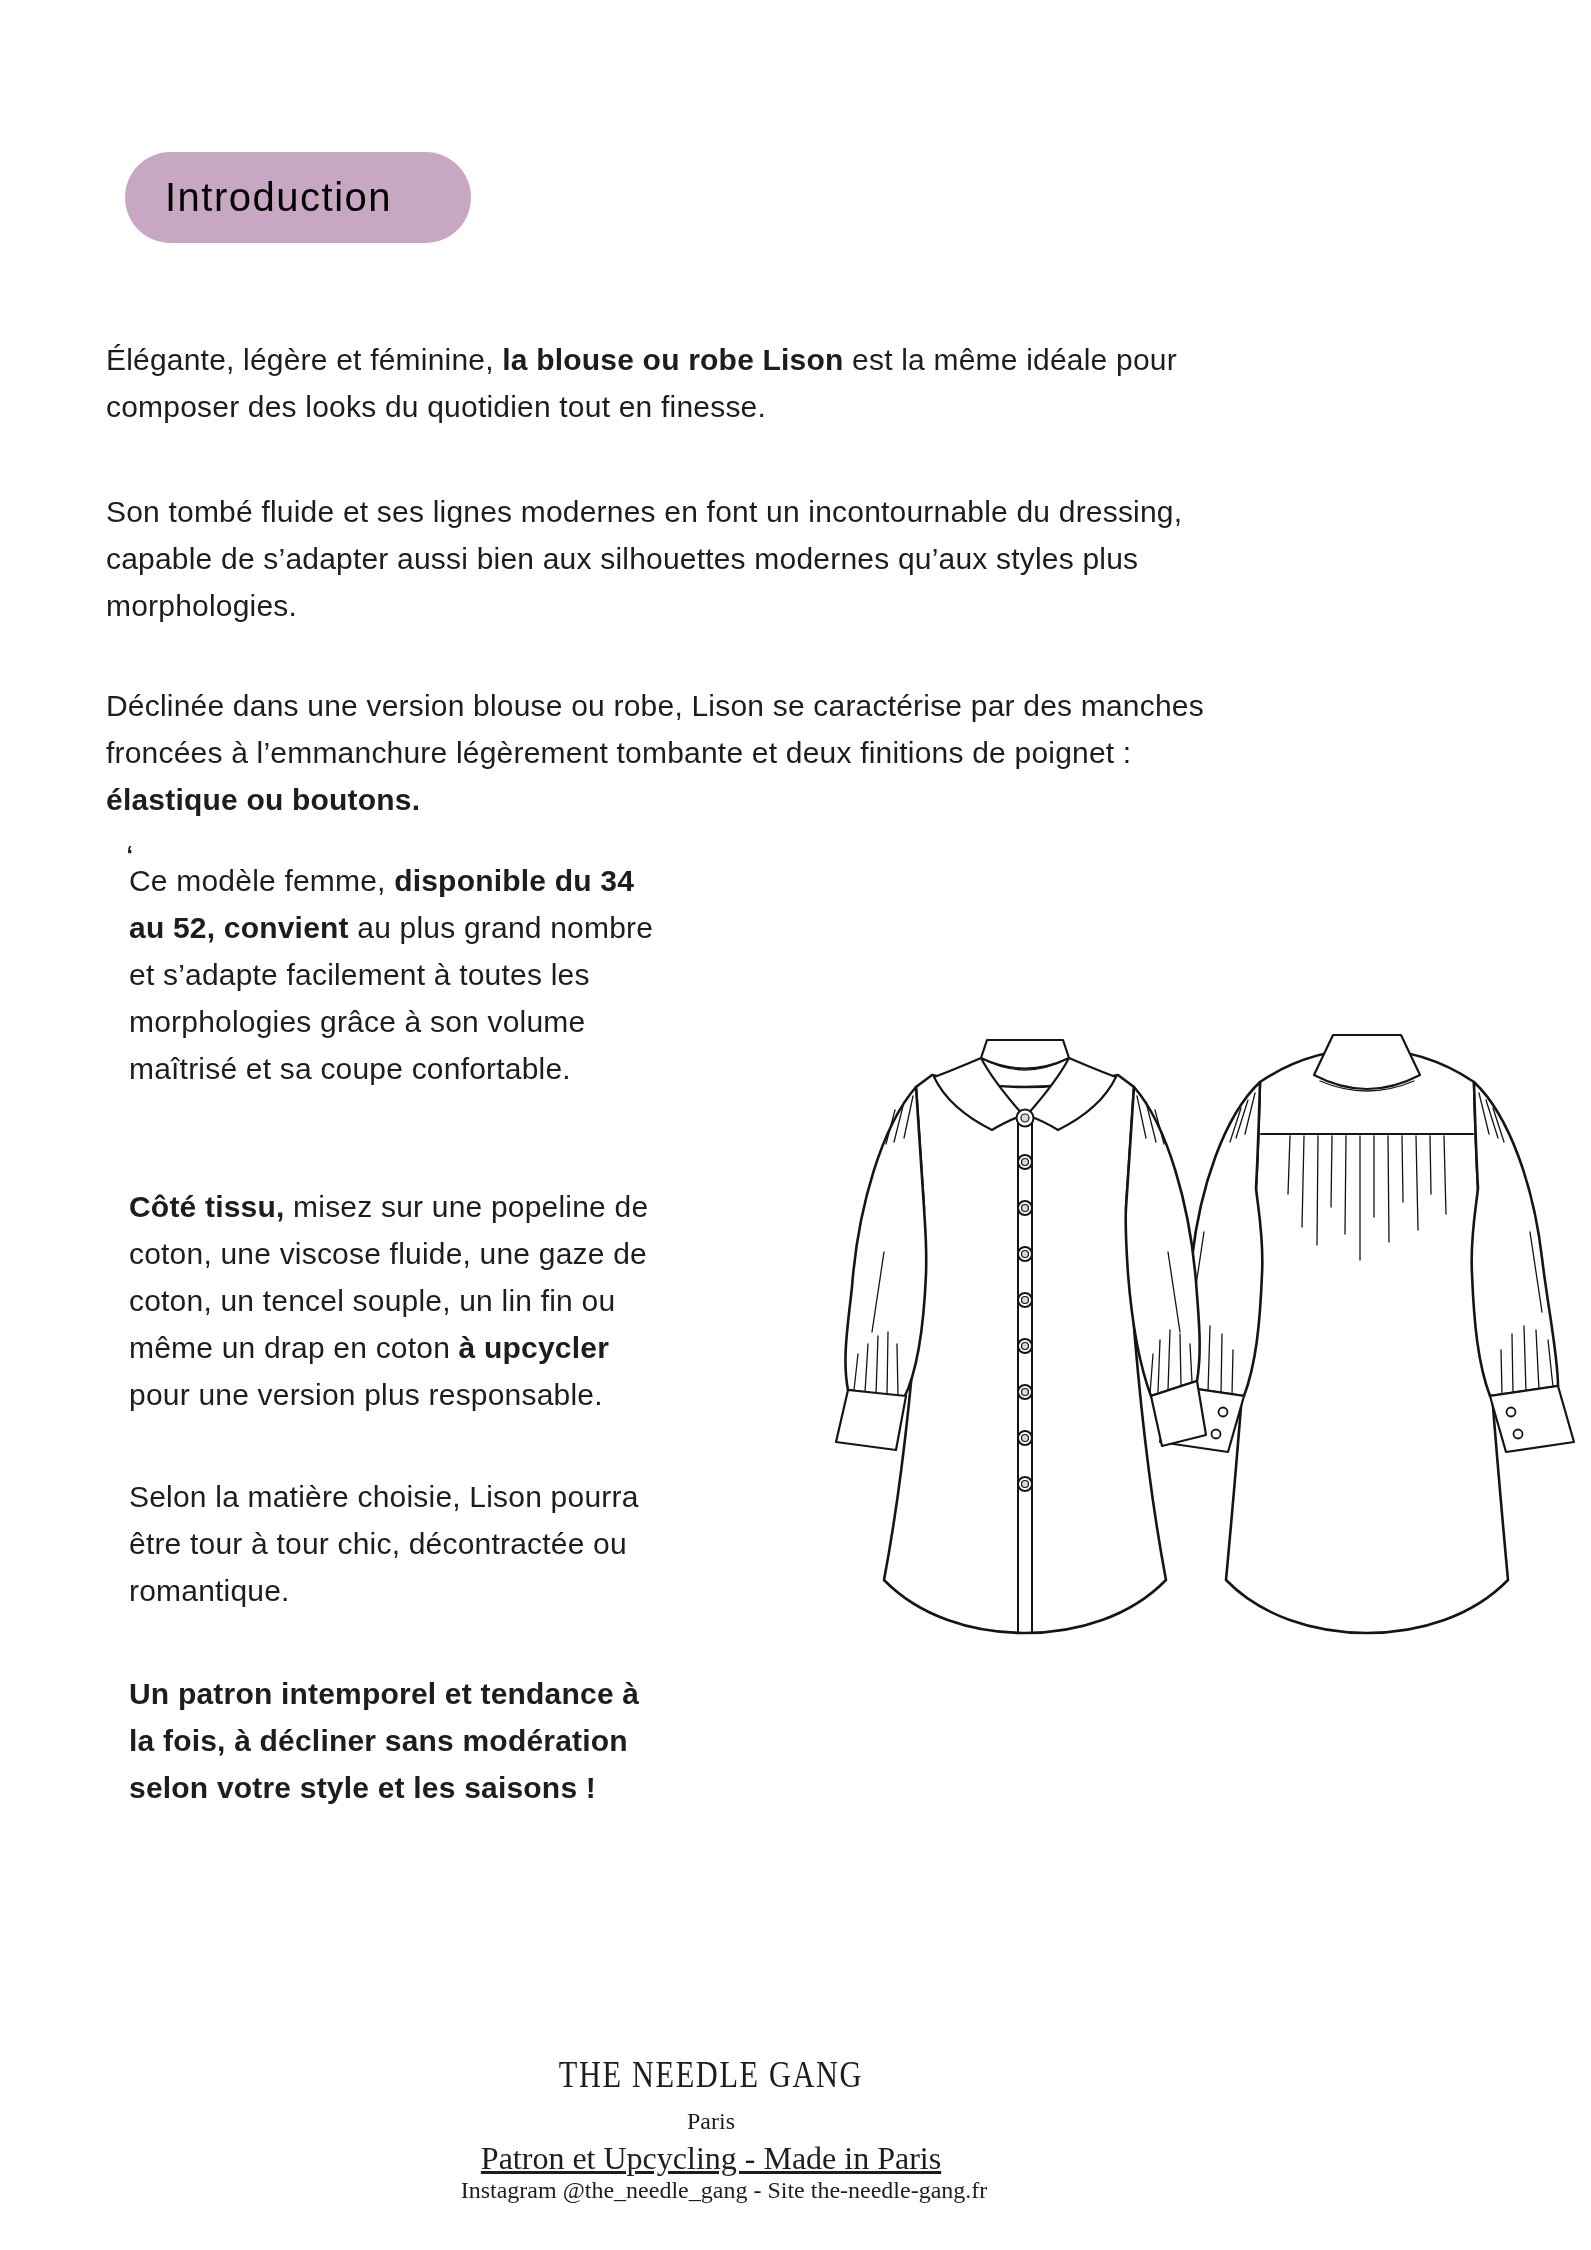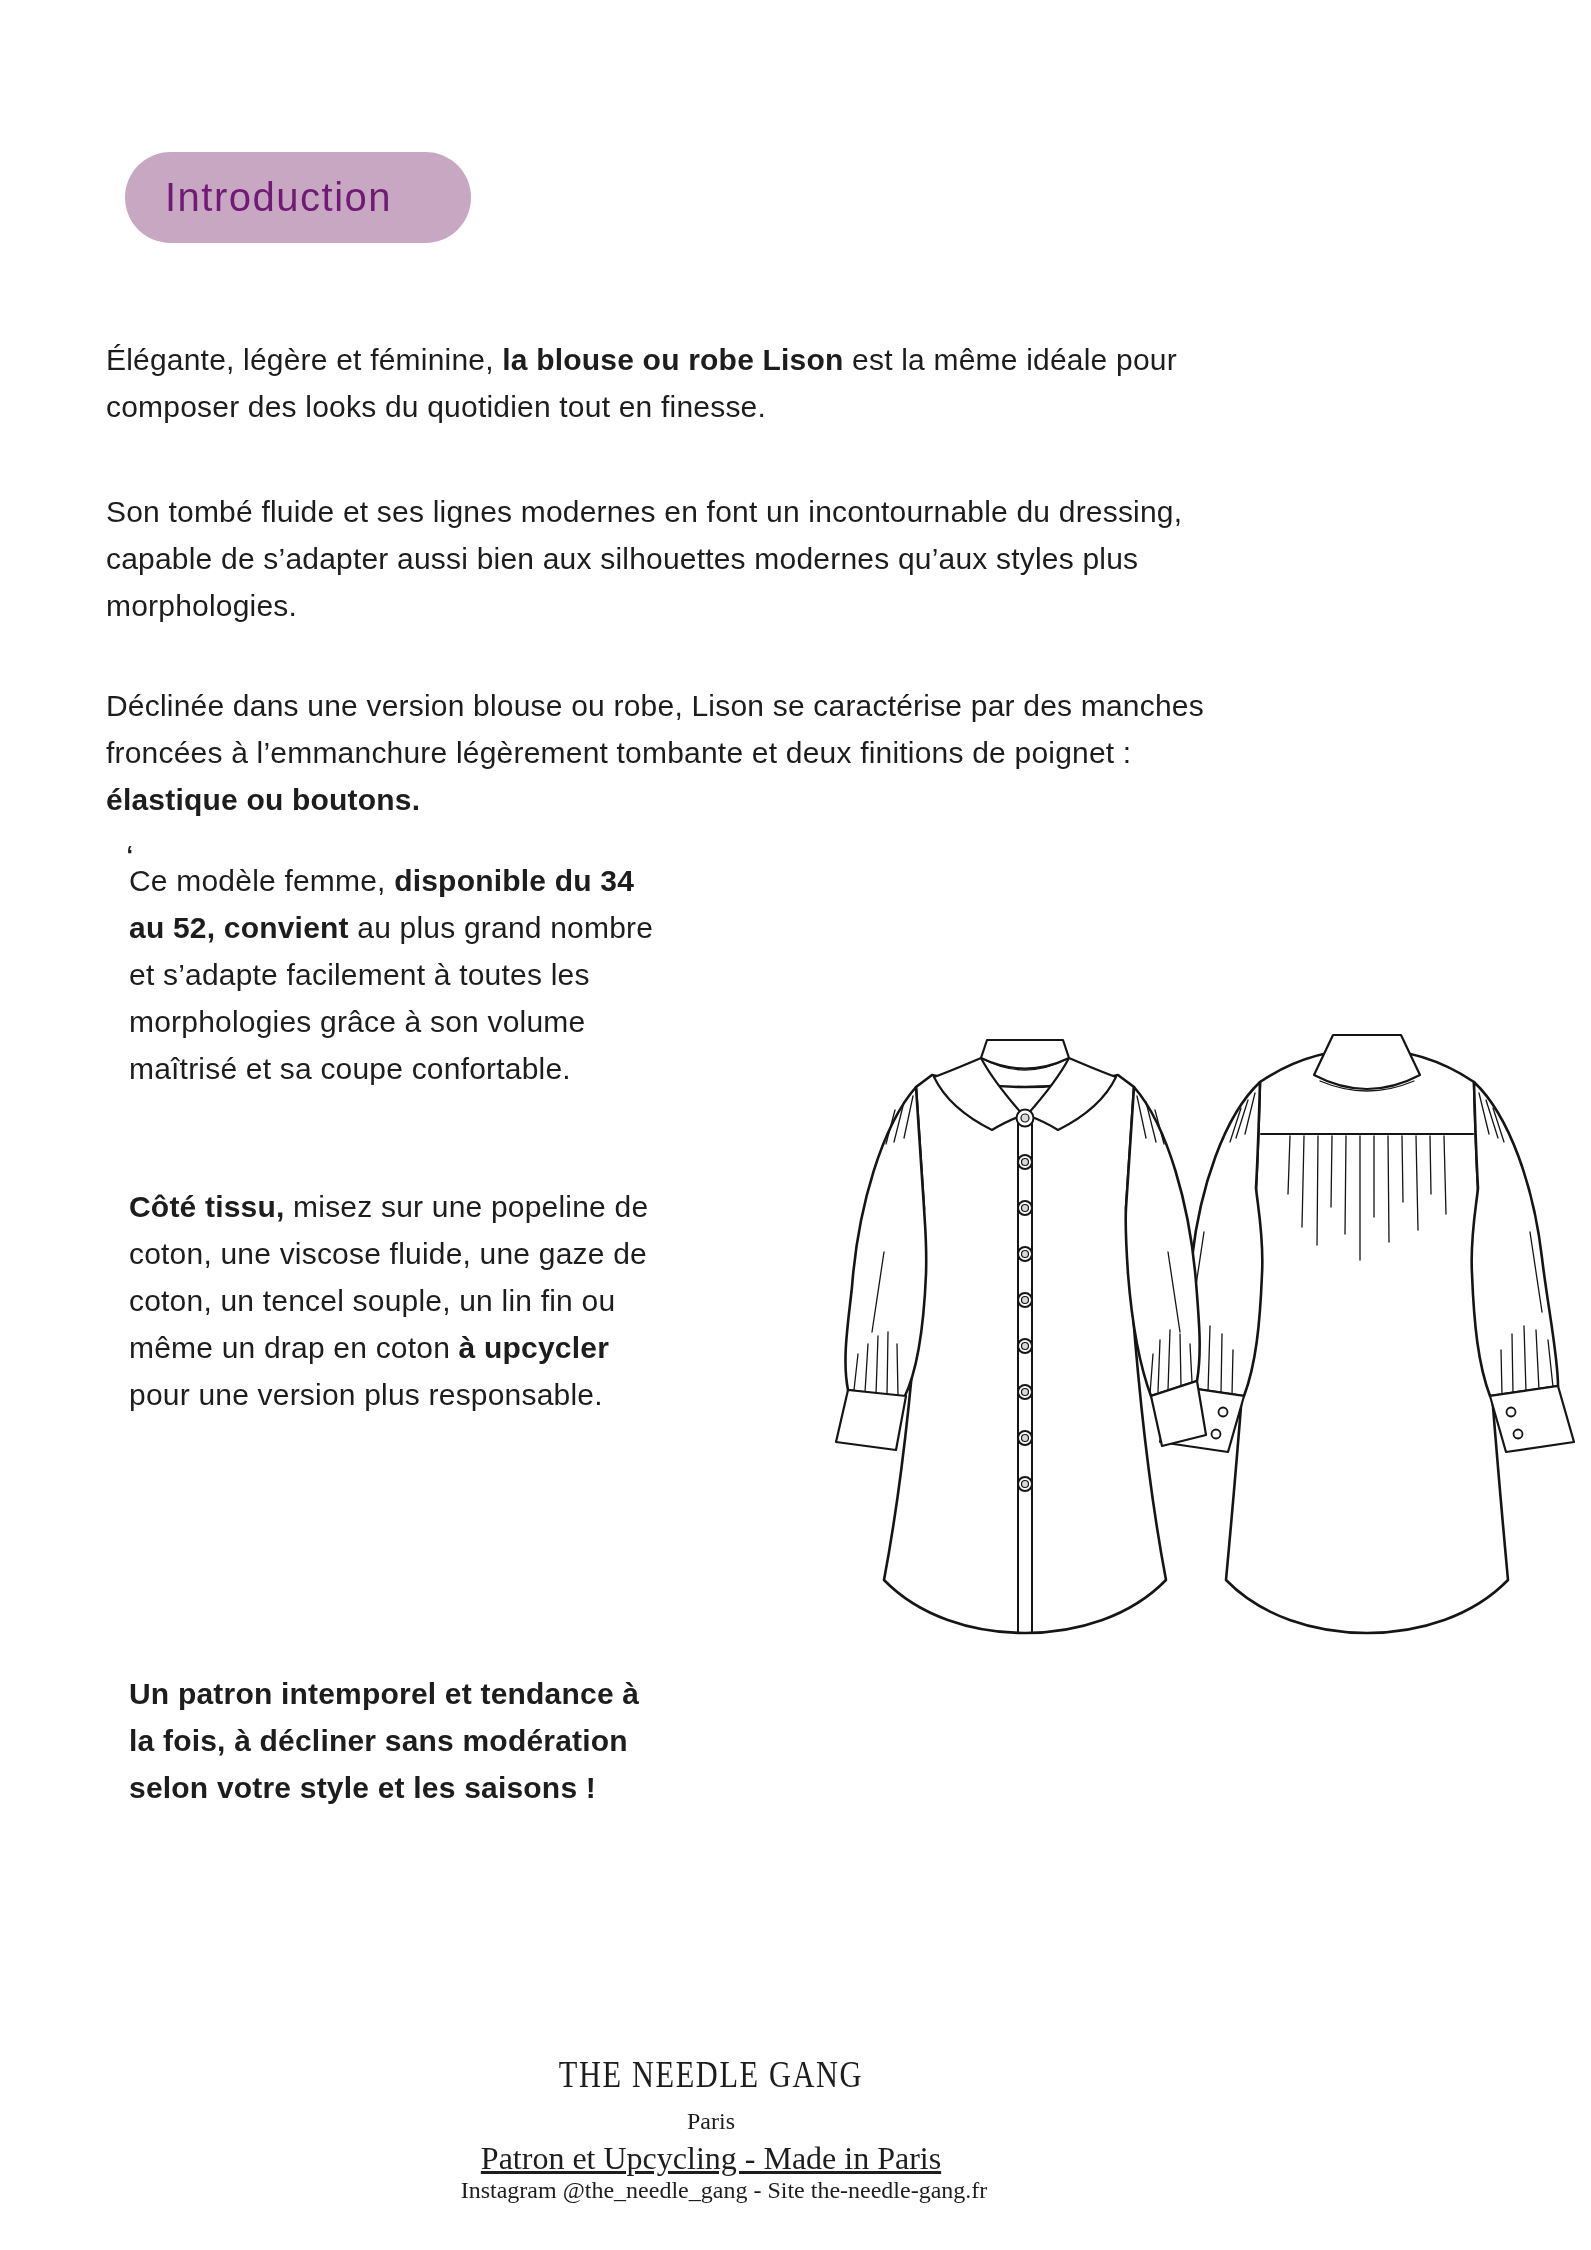--- a/index.html
+++ b/index.html
@@ -41,21 +41,21 @@
   .logo{top:2052px;font-size:38px;letter-spacing:2px;transform:scaleX(0.8);}
   .paris{top:2108px;font-size:24px;}
   .tagline{top:2140px;font-size:32px;text-decoration:underline;}
   .insta{top:2177px;font-size:24px;padding-left:13px;}
 </style>
 </head>
 <body>
 
 <div class="page">
 
-  <div class="badge" style="background: rgb(200, 167, 195); color: #701a75;">Introduction</div>
+  <div class="badge" style="background: rgb(200, 167, 195); color: #000000;">Introduction</div>
 
   <div class="para full" style="top:336px">
       <div class="line"><span>Élégante, légère et féminine, </span><span class="b">la blouse ou robe Lison</span><span> est la même idéale pour</span></div>
       <div class="line"><span>composer des looks du quotidien tout en finesse.</span></div>
     </div>
   <div class="para full" style="top:488px">
       <div class="line"><span>Son tombé fluide et ses lignes modernes en font un incontournable du dressing,</span></div>
       <div class="line"><span>capable de s’adapter aussi bien aux silhouettes modernes qu’aux styles plus</span></div>
       <div class="line"><span>morphologies.</span></div>
     </div>
@@ -73,20 +73,25 @@
       <div class="line"><span>et s’adapte facilement à toutes les</span></div>
       <div class="line"><span>morphologies grâce à son volume</span></div>
       <div class="line"><span>maîtrisé et sa coupe confortable.</span></div>
     </div>
   <div class="para col" style="top:1183px">
       <div class="line"><span class="b">Côté tissu,</span><span> misez sur une popeline de</span></div>
       <div class="line"><span>coton, une viscose fluide, une gaze de</span></div>
       <div class="line"><span>coton, un tencel souple, un lin fin ou</span></div>
       <div class="line"><span>même un drap en coton </span><span class="b">à upcycler</span></div>
       <div class="line"><span>pour une version plus responsable.</span></div>
+    </div>
+  <div class="para col" style="top:1473px">
+      <div class="line"><span>Selon la matière choisie, Lison pourra</span></div>
+      <div class="line"><span>être tour à tour chic, décontractée ou</span></div>
+      <div class="line"><span>romantique.</span></div>
     </div>
   <div class="para col" style="top:1670px">
       <div class="line"><span class="b">Un patron intemporel et tendance à</span></div>
       <div class="line"><span class="b">la fois, à décliner sans modération</span></div>
       <div class="line"><span class="b">selon votre style et les saisons !</span></div>
     </div>
 
   <svg class="sketch" viewBox="0 0 756 656" aria-hidden="true">
 
     <g>

